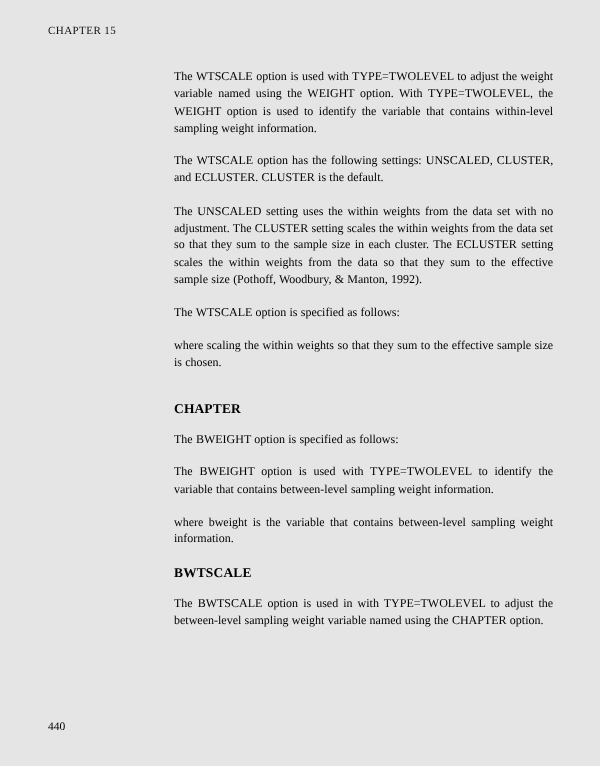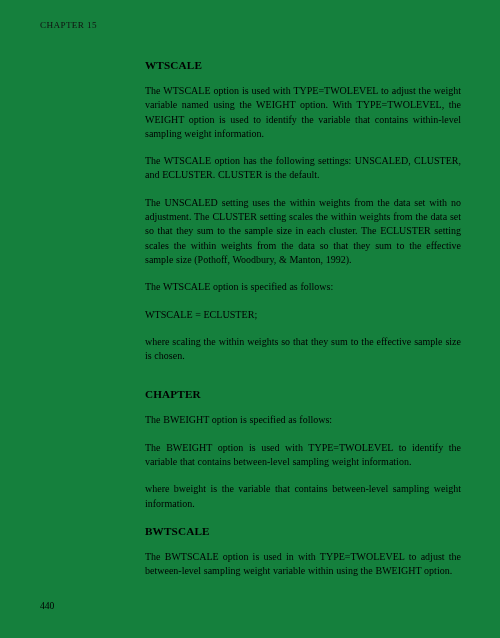--- a/index.html
+++ b/index.html
@@ -4,21 +4,21 @@
 <style>
   html, body {
     margin: 0;
     padding: 0;
     background: #ffffff;
   }
   .page {
     position: relative;
     width: 500px;
     height: 638px;
-    background: #15803d;
+    background: #e5e5e5;
     overflow: hidden;
     font-family: "Liberation Serif", "DejaVu Serif", serif;
     color: #000000;
   }
   .running-head {
     position: absolute;
     left: 40px;
     top: 20px;
     font-size: 9.2px;
     letter-spacing: 0.35px;
@@ -67,44 +67,42 @@
 </style>
 </head>
 <body>
 
 <div class="page">
 
   <div class="running-head">CHAPTER 15</div>
 
   <div class="body-col">
 
-    <h2 class="sec-head">WTSCALE</h2>
 
     <p class="para">The WTSCALE option is used with TYPE=TWOLEVEL to adjust the weight variable named using the WEIGHT option.  With TYPE=TWOLEVEL, the WEIGHT option is used to identify the variable that contains within-level sampling weight information.</p>
 
     <p class="para">The WTSCALE option has the following settings:  UNSCALED, CLUSTER,  and ECLUSTER.  CLUSTER is the default.</p>
 
     <p class="para">The UNSCALED setting uses the within weights from the data set with no adjustment.  The CLUSTER setting scales the within weights from the data set so that they sum to the sample size in each cluster.  The ECLUSTER setting scales the within weights from the data so that they sum to the effective sample size (Pothoff, Woodbury, &amp; Manton, 1992).</p>
 
     <p class="para">The WTSCALE option is specified as follows:</p>
 
-    <p class="code">WTSCALE = ECLUSTER;</p>
 
     <p class="para">where scaling the within weights so that they sum to the effective sample size is chosen.</p>
 
     <h2 class="sec-head spaced-top">CHAPTER</h2>
 
     <p class="para">The BWEIGHT option is specified as follows:</p>
 
     <p class="para">The BWEIGHT option is used with TYPE=TWOLEVEL to identify the variable that contains between-level sampling weight information.</p>
 
 
     <p class="para">where bweight is the variable that contains between-level sampling weight information.</p>
 
     <h2 class="sec-head">BWTSCALE</h2>
 
-    <p class="para last">The BWTSCALE option is used in with TYPE=TWOLEVEL to adjust the between-level sampling weight variable within using the BWEIGHT option.</p>
+    <p class="para last">The BWTSCALE option is used in with TYPE=TWOLEVEL to adjust the between-level sampling weight variable named using the CHAPTER option.</p>
 
   </div>
 
   <div class="folio">440</div>
 
 </div>
 
 </body></html>

